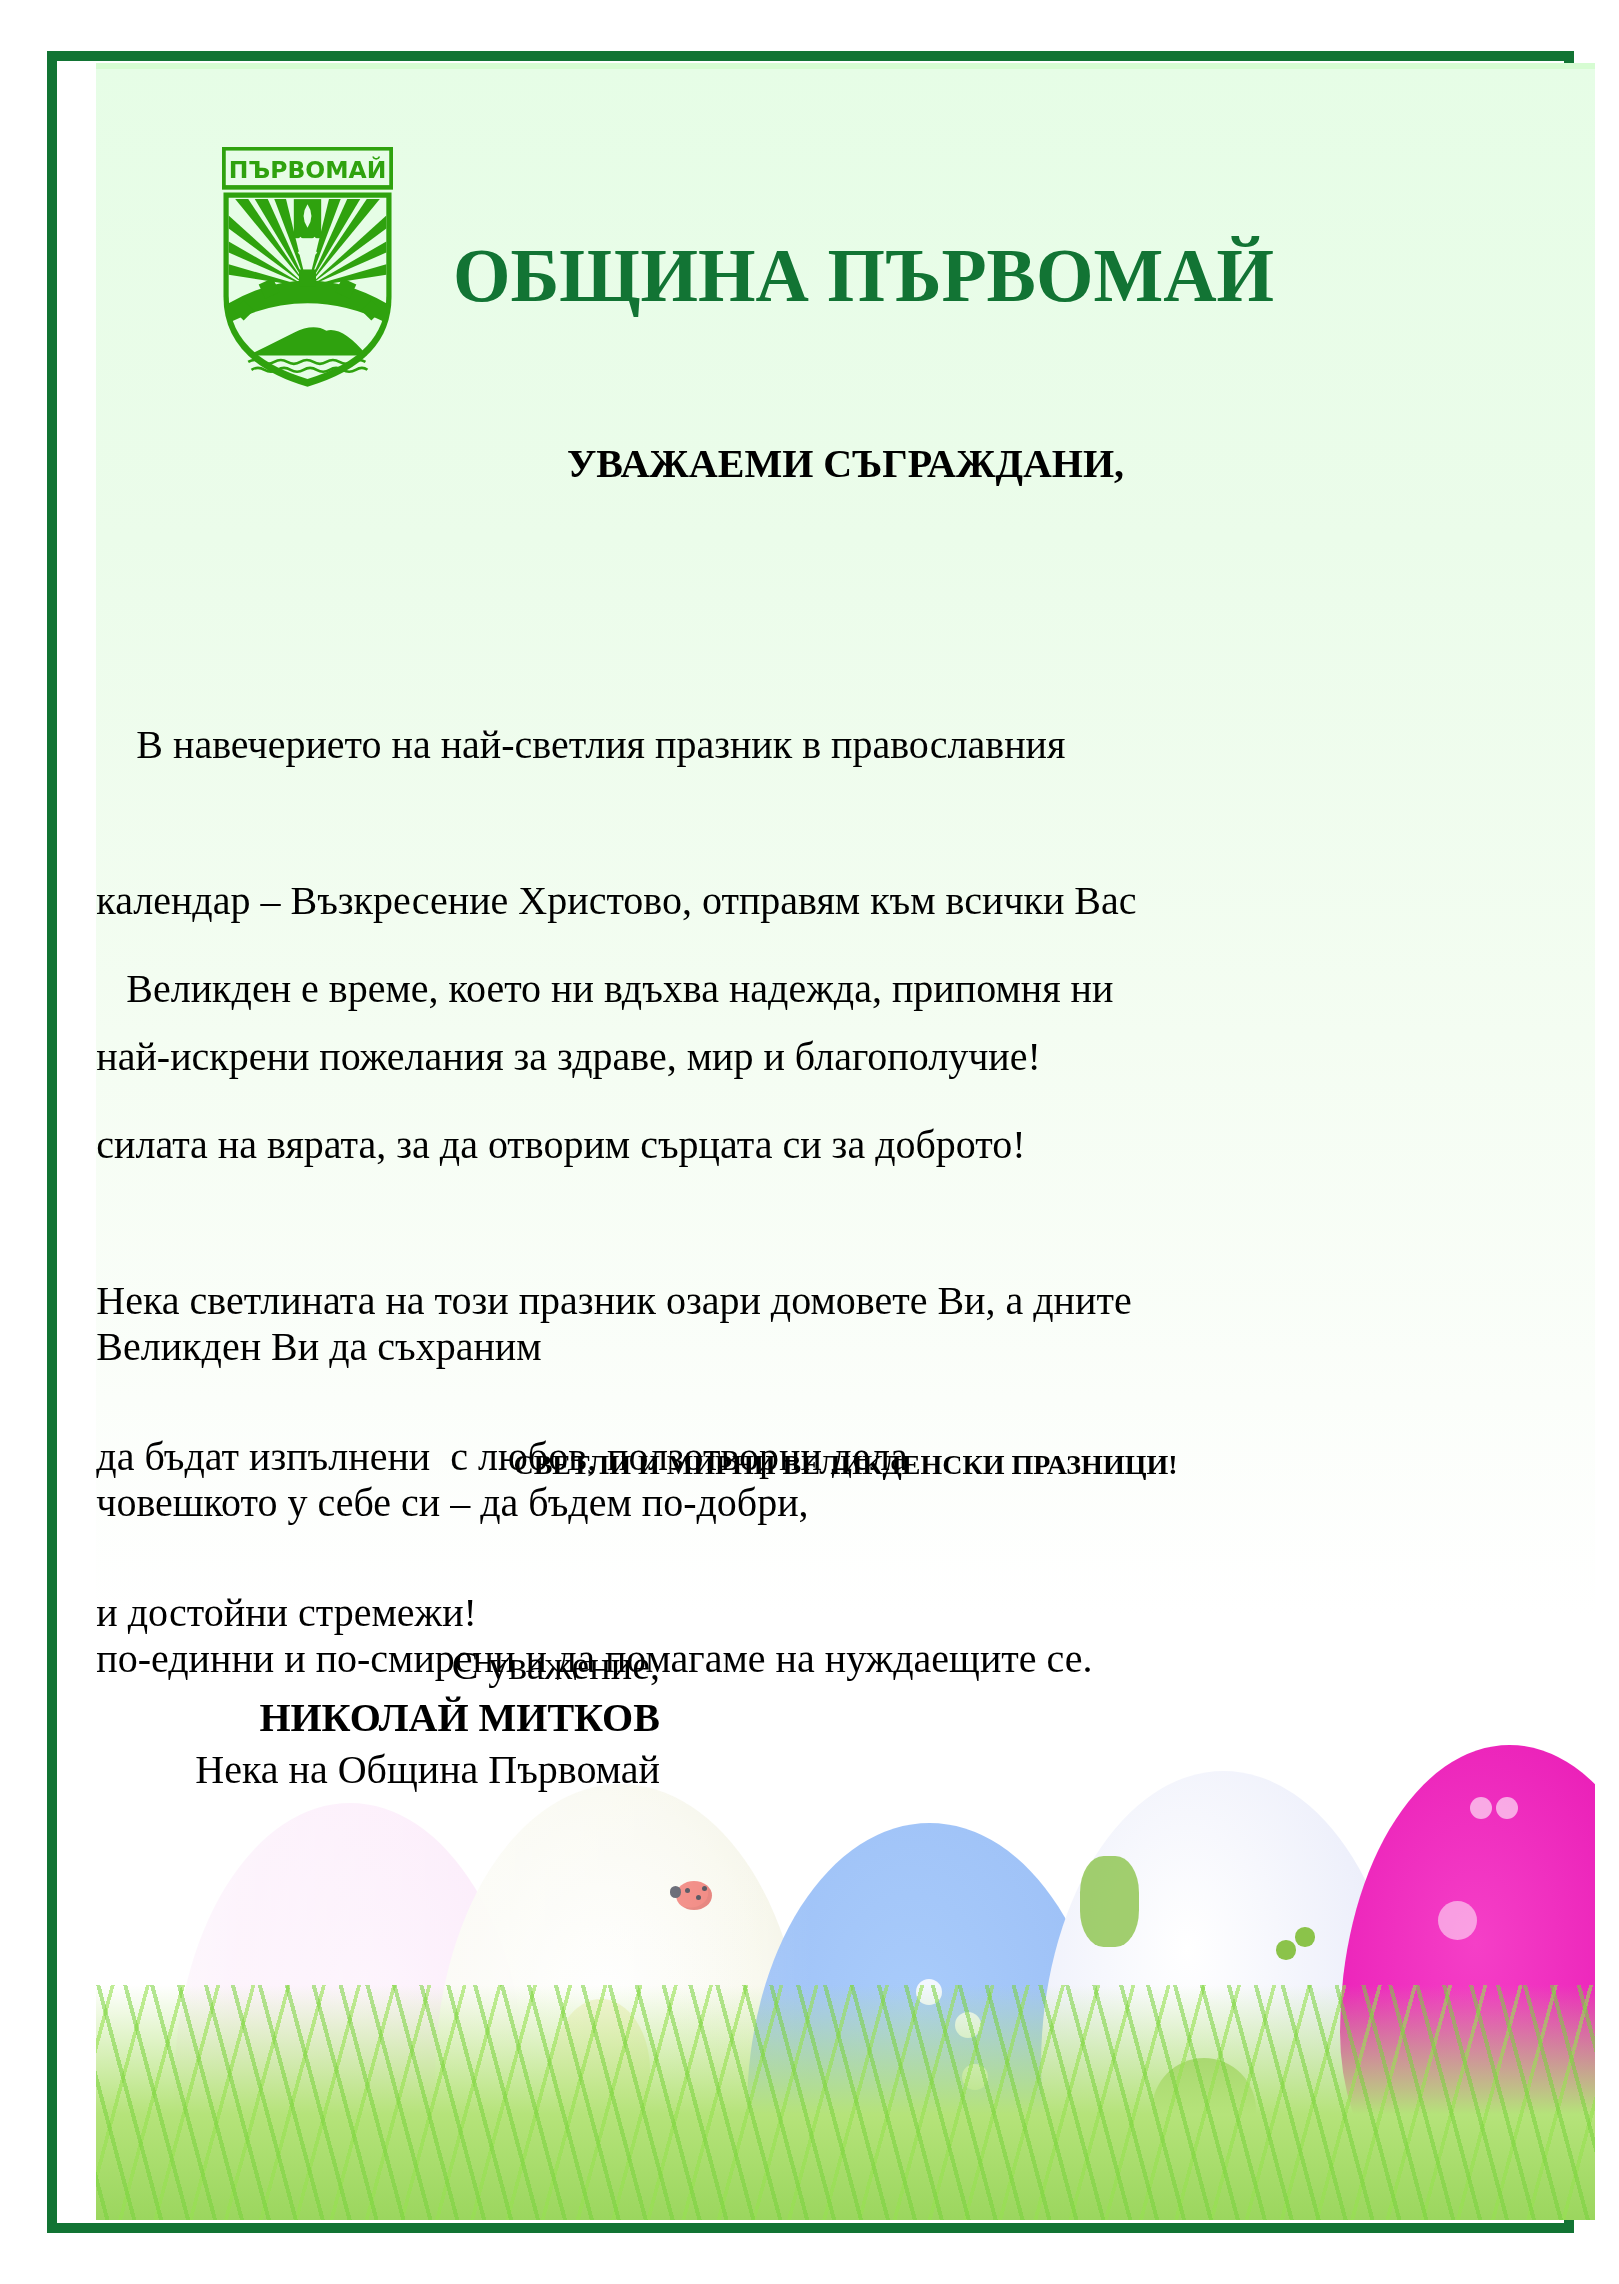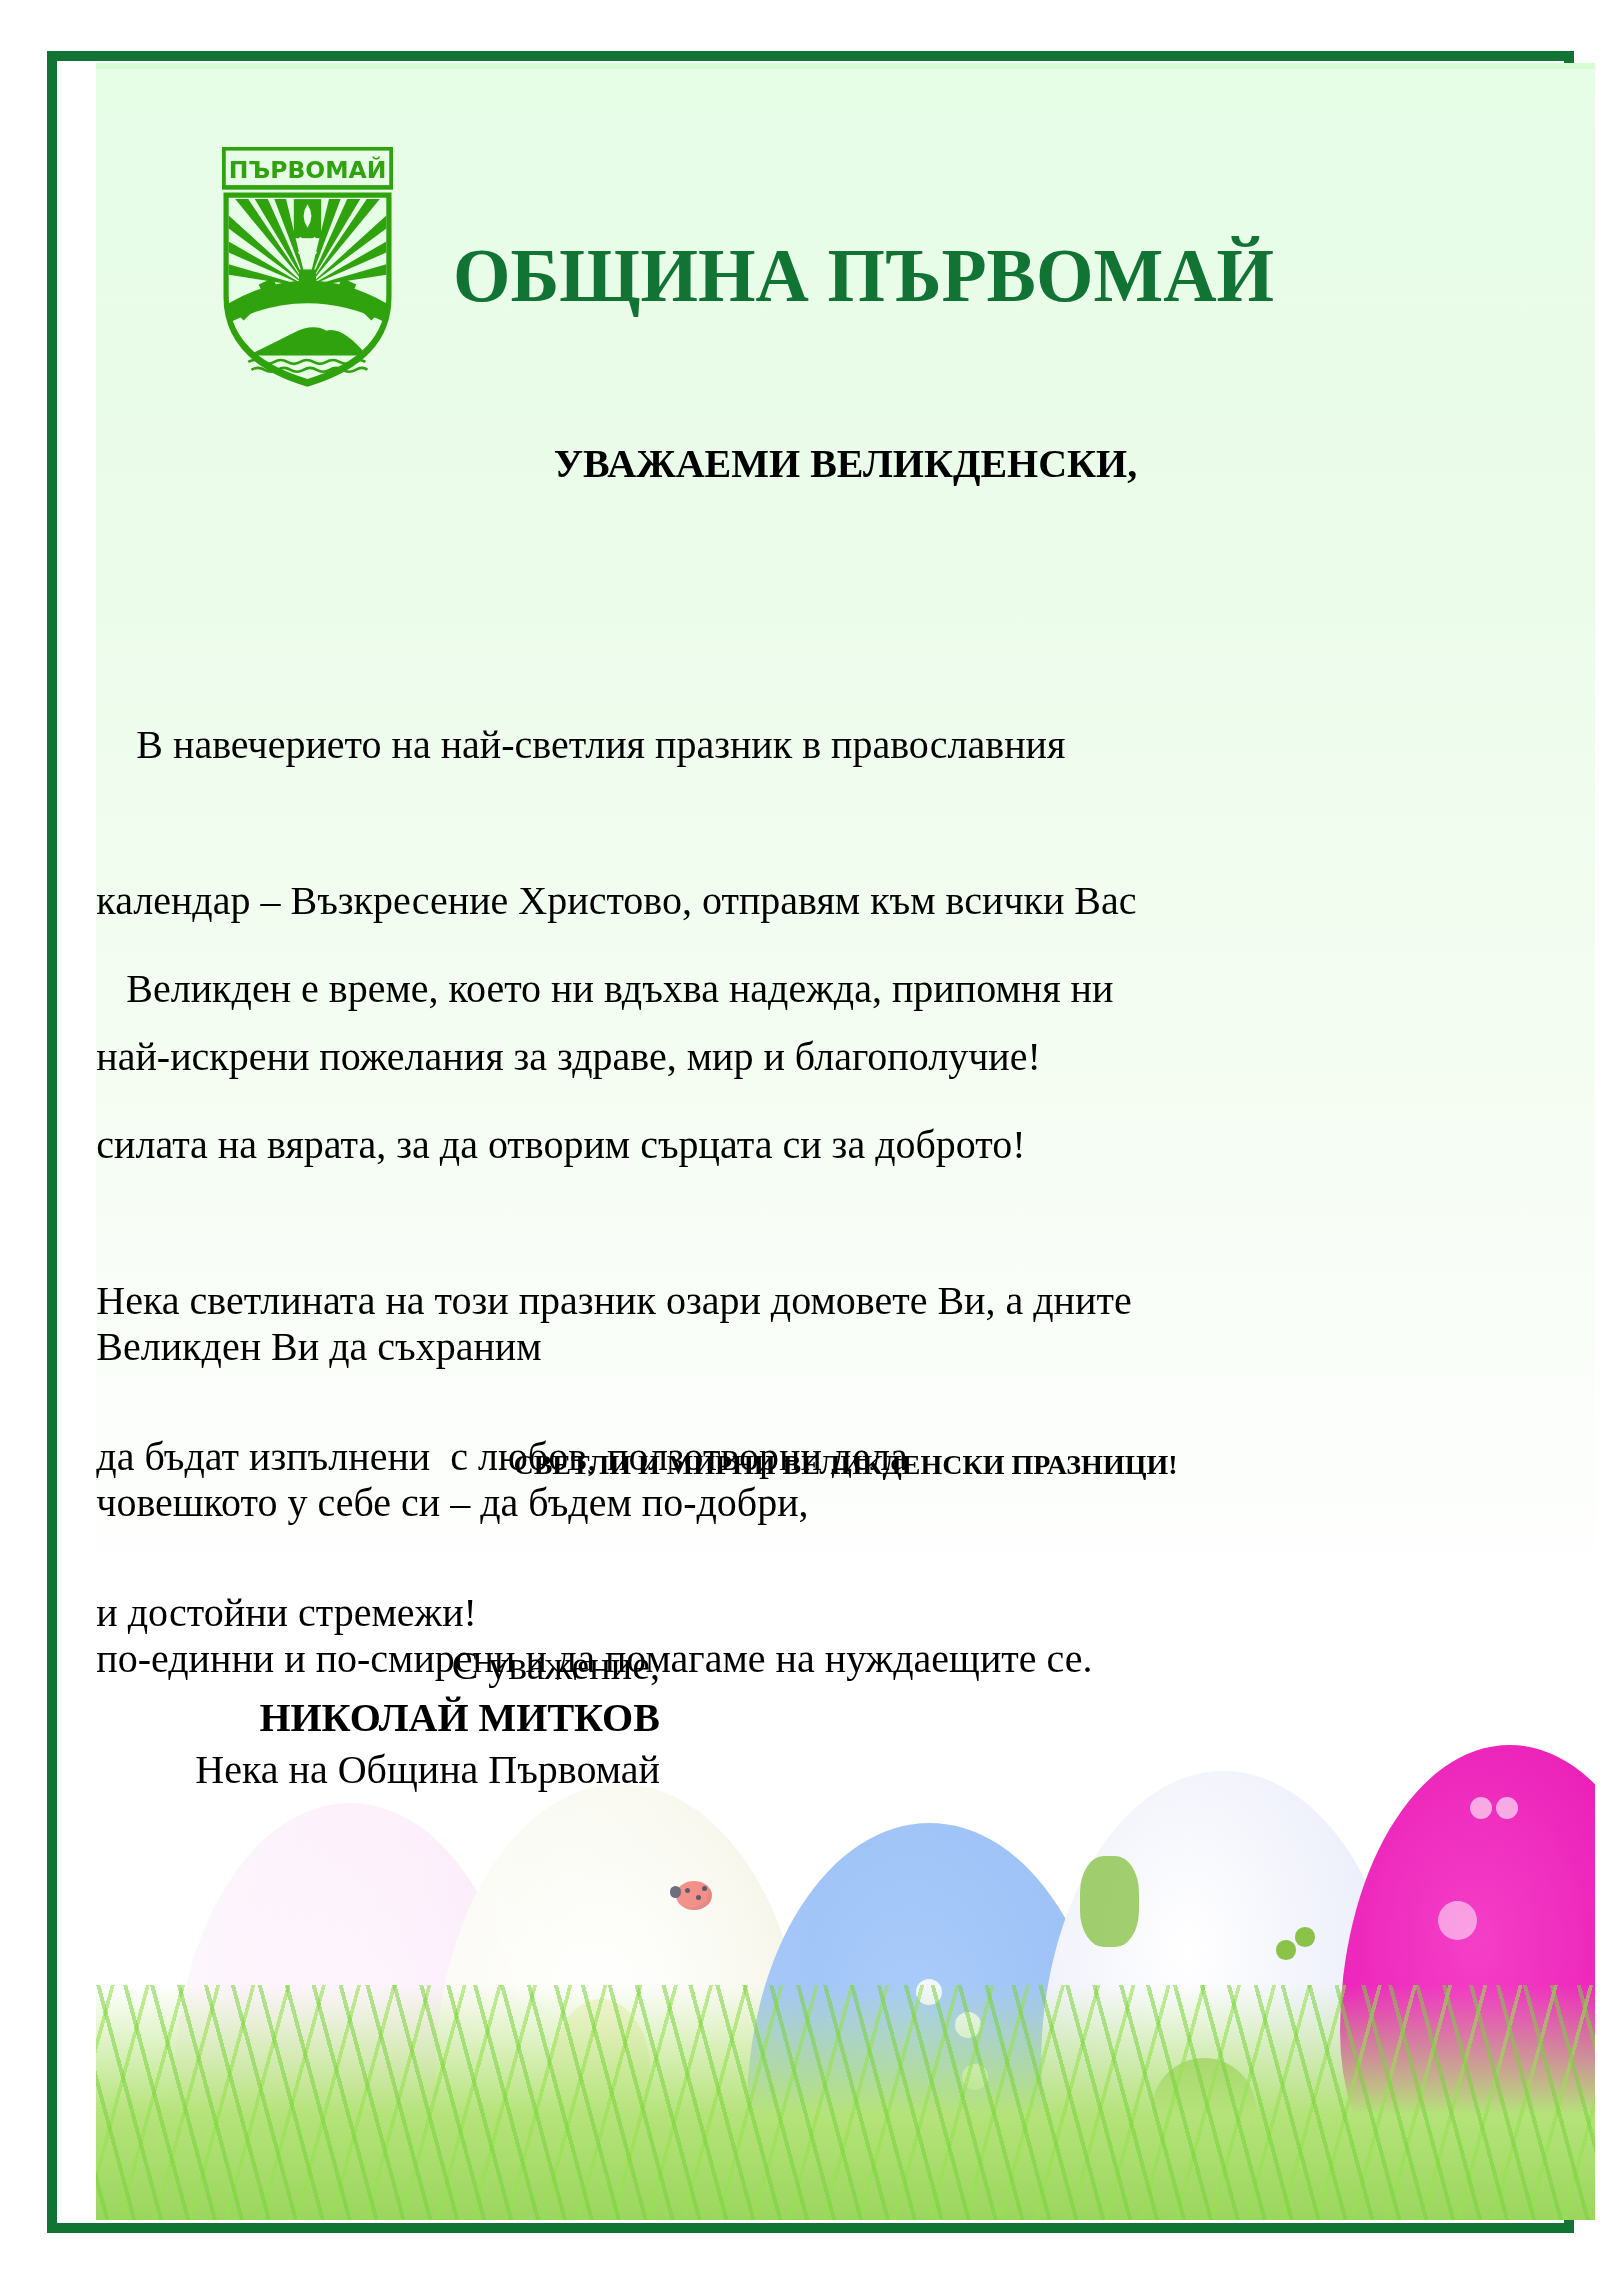--- a/index.html
+++ b/index.html
@@ -104,21 +104,21 @@
         <path d="M40 320 Q80 300 110 285 Q140 270 160 282 Q185 275 222 320 Z"></path>
         <path d="M40 330 q10 -6 20 0 t20 0 t20 0 t20 0 t20 0 t20 0 t20 0 t20 0 t20 0" stroke="#2fa20e" stroke-width="4" fill="none"></path>
         <path d="M45 342 q10 -6 20 0 t20 0 t20 0 t20 0 t20 0 t20 0 t20 0 t20 0 t18 0" stroke="#2fa20e" stroke-width="4" fill="none"></path>
       </g>
       <path d="M131 88 q12 18 0 36 q-12 -18 0 -36z" fill="#e6fde6"></path>
       <path d="M118 140 l13 12 l13 -12 M118 160 l13 12 l13 -12" stroke="#e6fde6" stroke-width="6" fill="none"></path>
     </svg>
 
     <div class="org-title" style="left:357px; top:168px;">ОБЩИНА ПЪРВОМАЙ</div>
 
-    <div class="greeting" style="top:377px;">УВАЖАЕМИ ВЕЛИКДЕНСКИ,</div>
+    <div class="greeting" style="top:377px;">УВАЖАЕМИ СЪГРАЖДАНИ,</div>
 
     <div class="body-text p1" style="top:552px;">
       <div>    В навечерието на най-светлия празник в православния</div>
       <div>календар – Възкресение Христово, отправям към всички Вас</div>
       <div>най-искрени пожелания за здраве, мир и благополучие!</div>
     </div>
 
     <div class="body-text p2" style="top:796px;">
       <div>   Великден е време, което ни вдъхва надежда, припомня ни</div>
       <div>силата на вярата, за да отворим сърцата си за доброто!</div>

